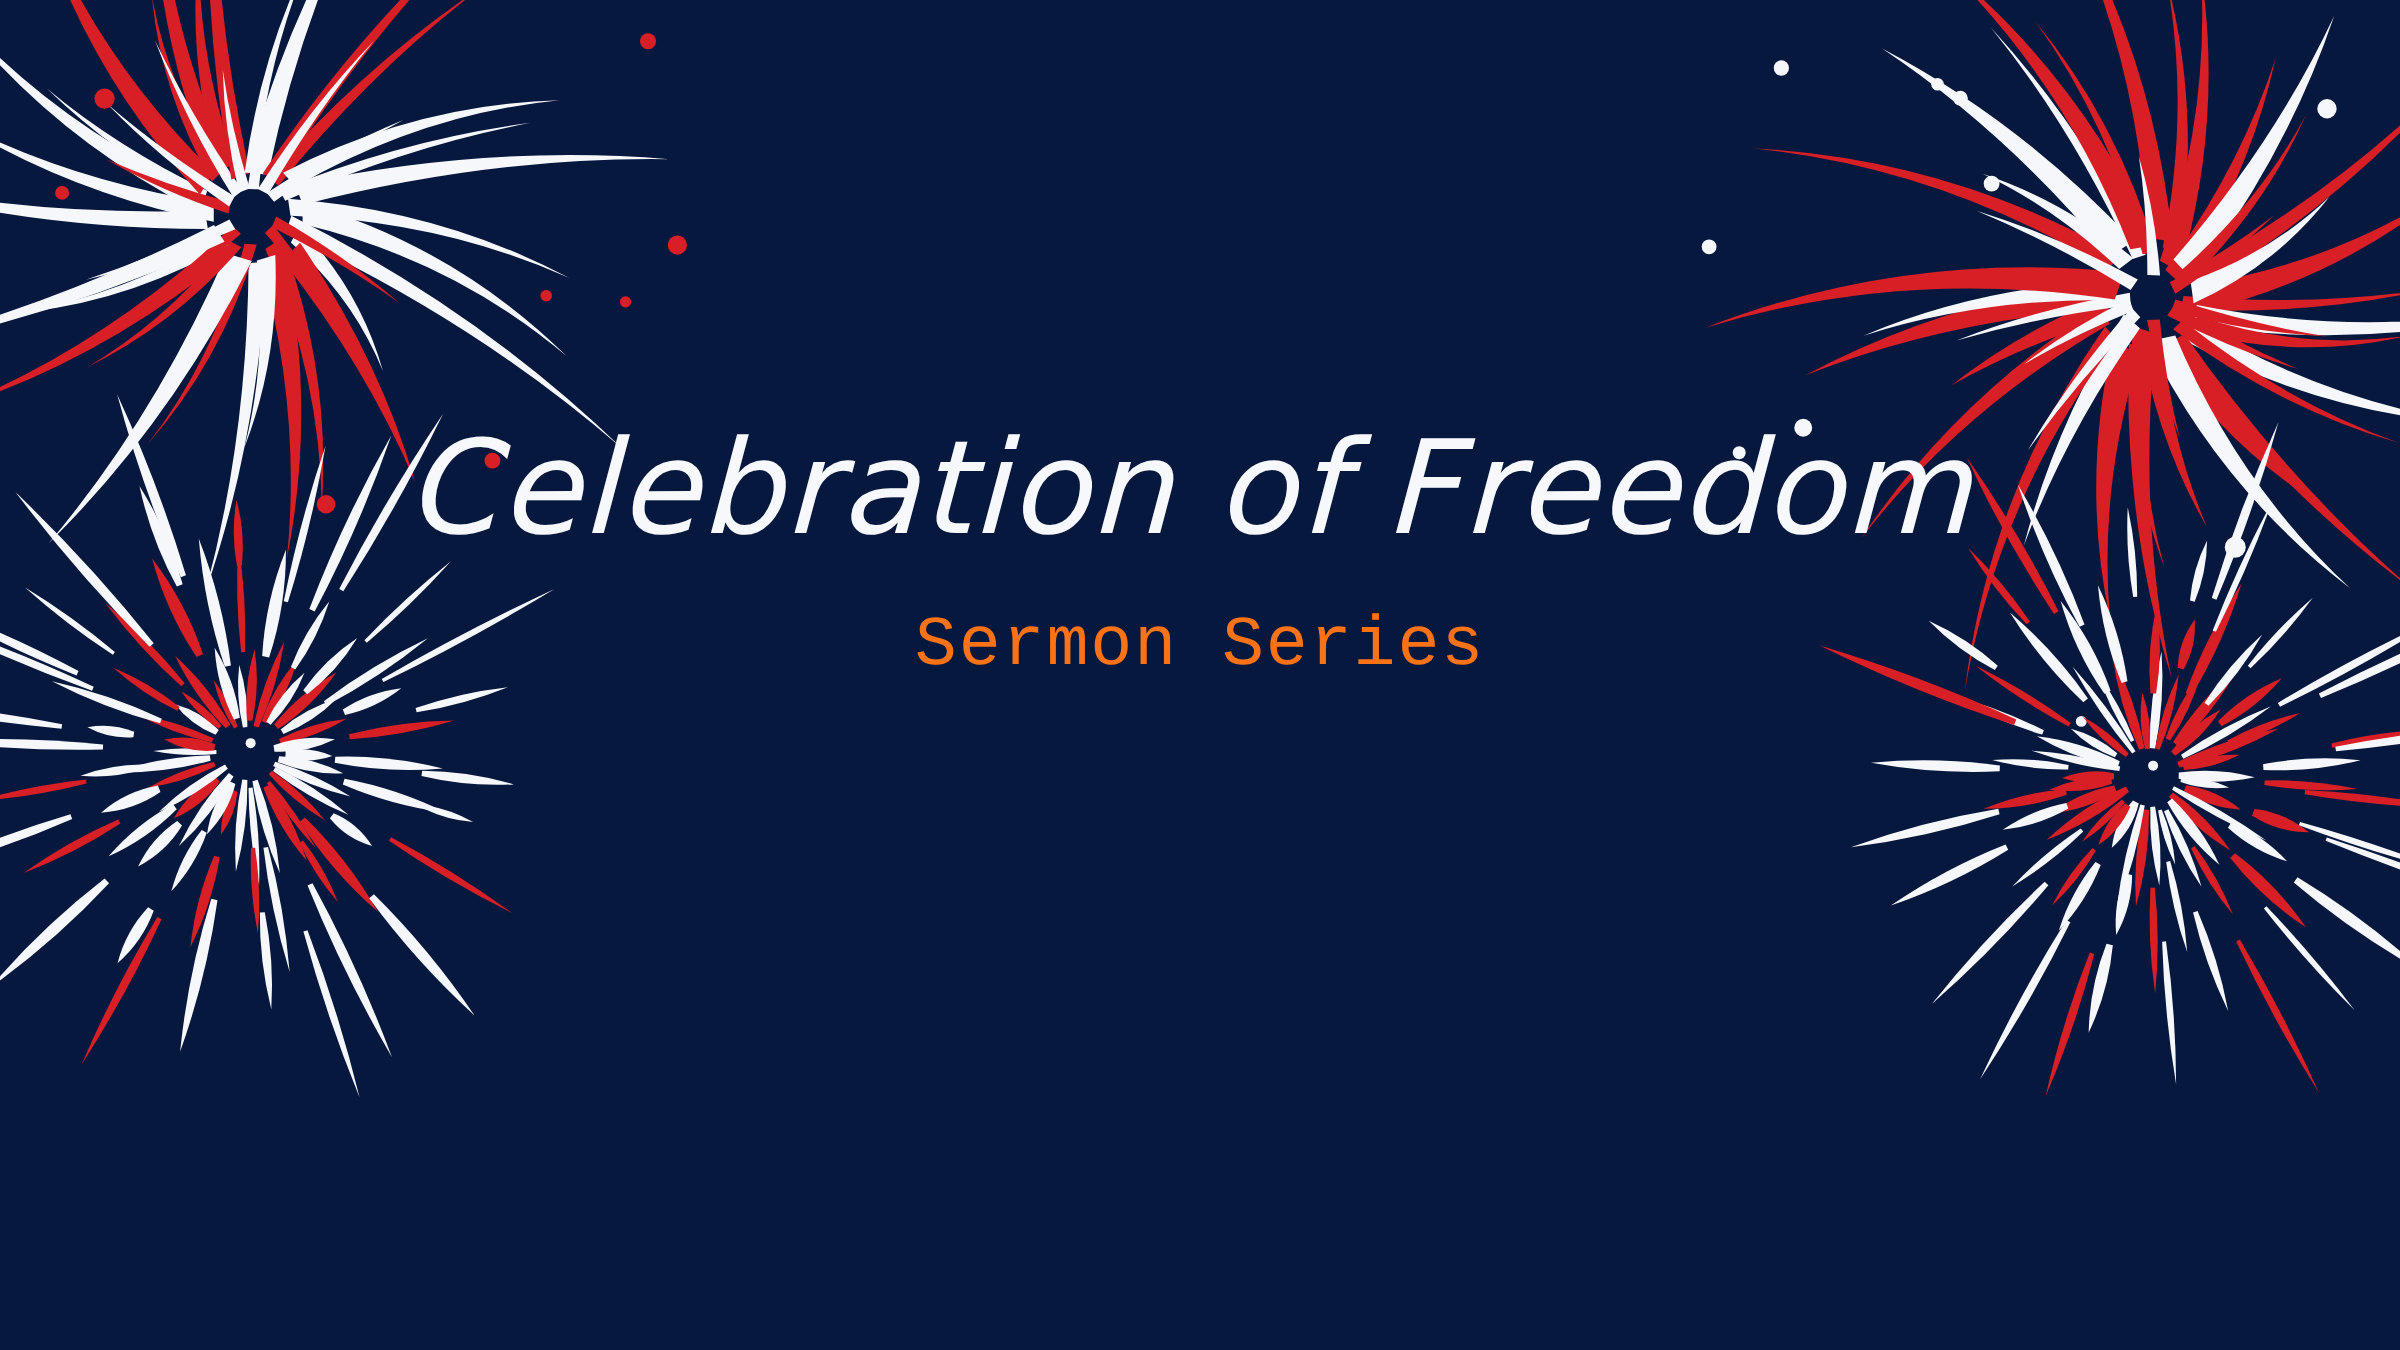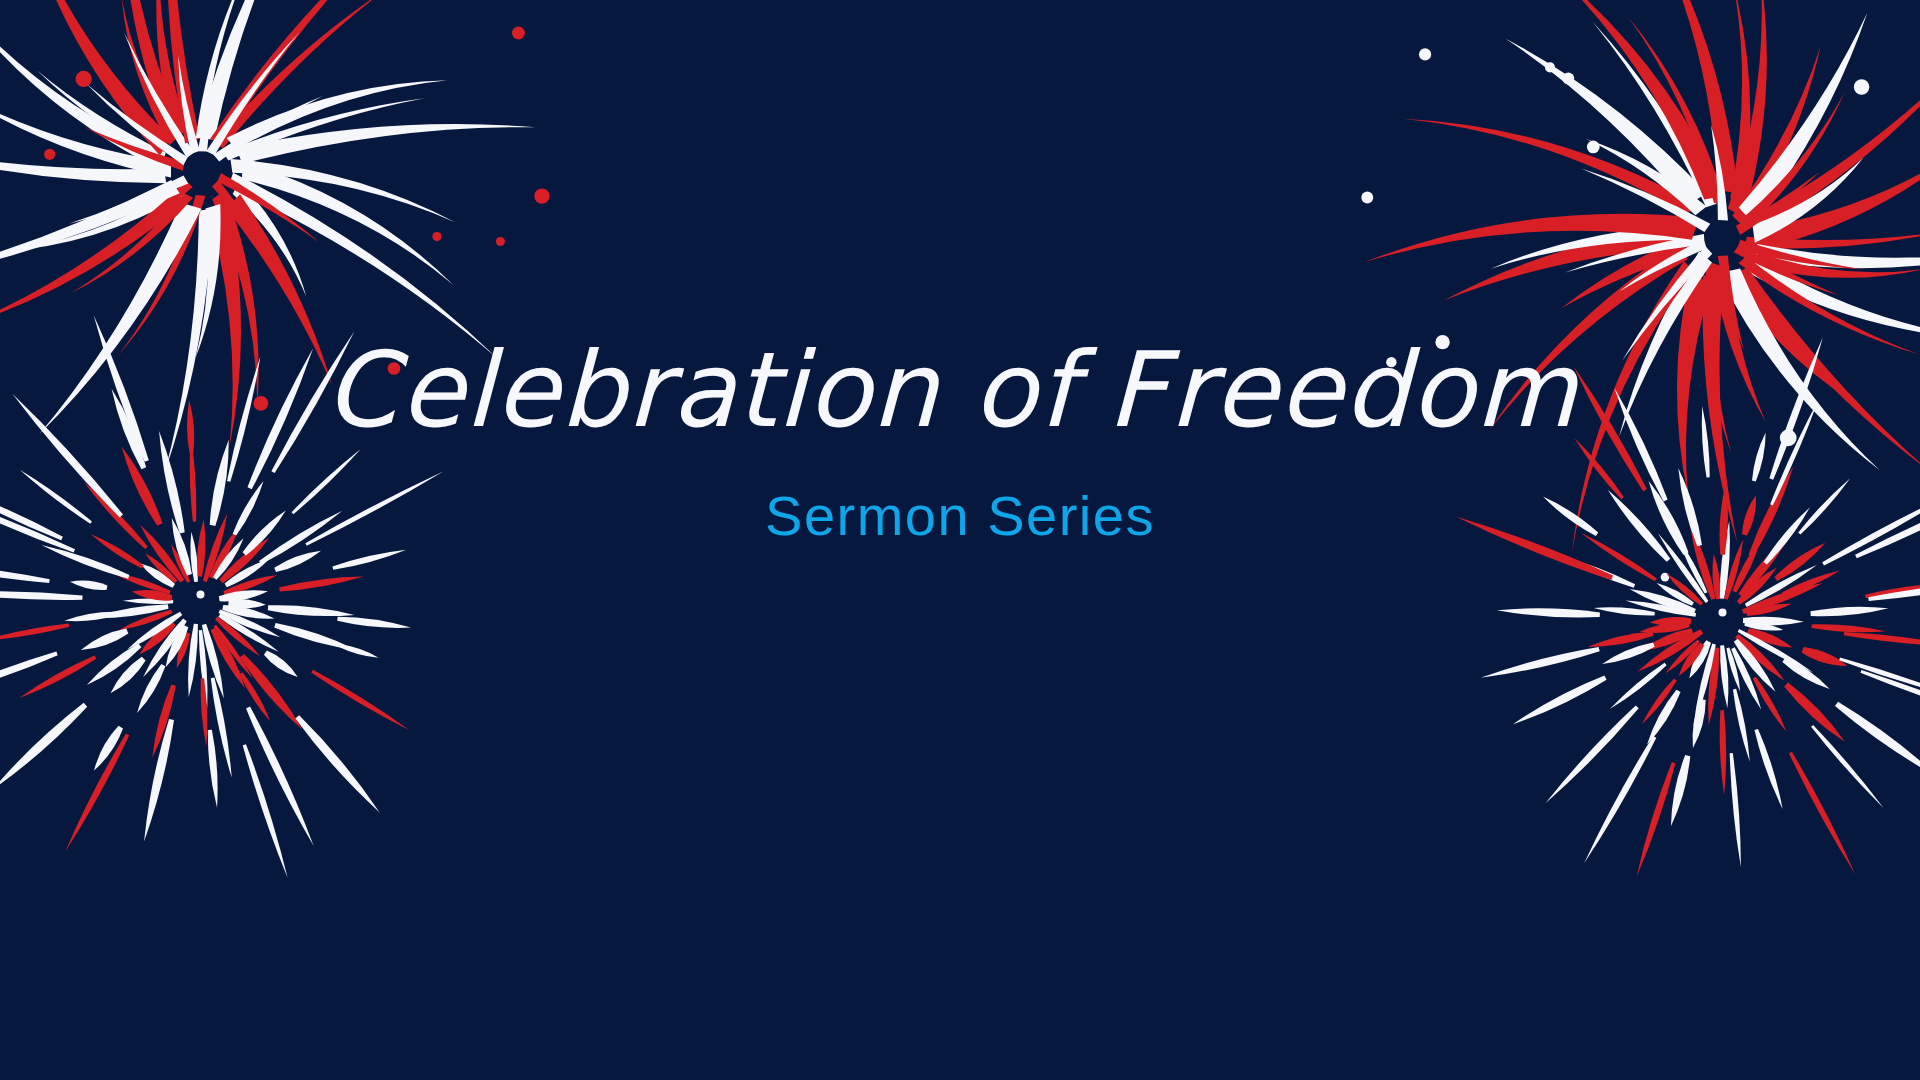--- a/index.html
+++ b/index.html
@@ -59,26 +59,26 @@
     color: #f7f8fb;
     text-align: center;
     white-space: nowrap;
     transform: skewX(-4deg);
   }
 
   #subtitle {
     margin: 0;
     padding: 0;
     margin-top: 46px;
-    font-family: Liberation Sans, sans-serif;
+    font-family: Liberation Mono, monospace;
     font-size: 56px;
     font-weight: 300;
     letter-spacing: 1.5px;
     line-height: 1.0;
-    color: #0ea5e9;
+    color: #f97316;
     text-align: center;
     white-space: nowrap;
   }
 </style>
 </head>
 <body>
 
 <div id="slide">
 
   <div class="fw" id="fw-top-left">

